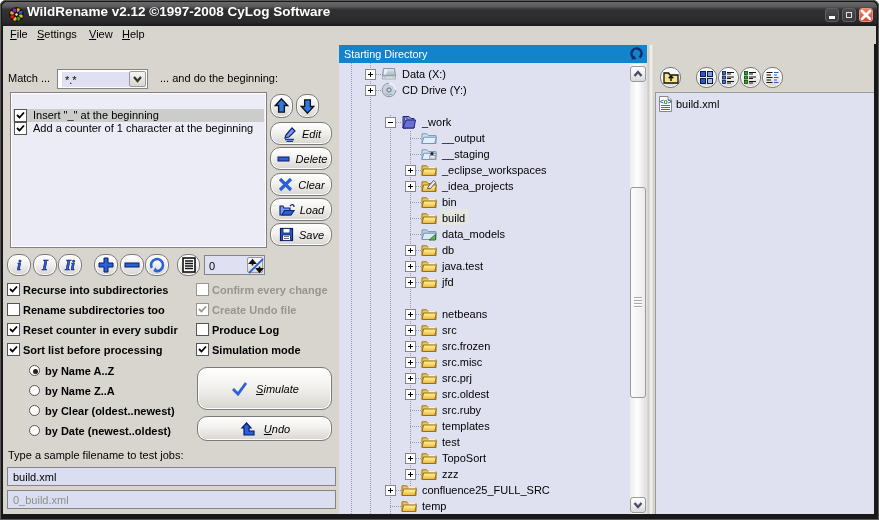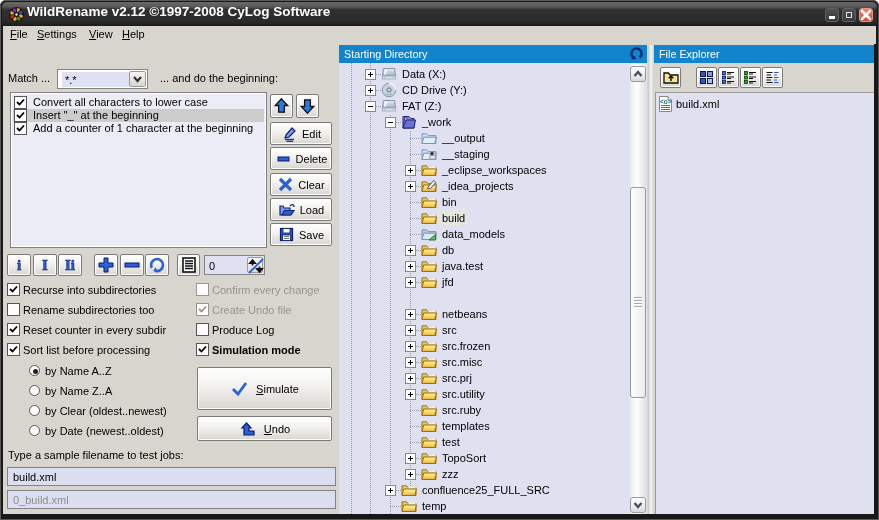--- a/index.html
+++ b/index.html
@@ -36,23 +36,23 @@
 #hdr-right { left:654px; width:220px; background:#1283cd; padding-left:5px; }
 
 
 #leftpanel { position:absolute; left:0px; top:63px; width:337px; height:451px; font-size:11px; }
 
 #midpanel { position:absolute; left:339px; top:63px; width:308px; height:451px; background:#e0e1f0; }
 
 #rightpanel { position:absolute; left:654px; top:63px; width:220px; height:451px; background:#d8d5ce; }
 
 
-.btn3d { position:absolute; border:1px solid #7b7b7b; border-radius:2px;
+.btn3d { position:absolute; border:1px solid #7b7b7b; border-radius:10px;
   background:linear-gradient(#ffffff, #f2f1ee 45%, #dddbd6 90%, #d4d2cc);
-  box-shadow: inset 0 0 0 1px #fdfdfd; }
+  box-shadow: inset 0 0 0 1px #fdfdfd; font-style: italic; }
 
 
 .combo { border:1px solid #848484; background:#fff; }
 .combo > div:first-child { background:#dfe1f2; position:absolute; left:1px; top:1px; right:18px; bottom:1px; padding:2px 0 0 3px; }
 .cbtn { background:linear-gradient(#f6f5f2,#d8d6d0); border:1px solid #9a9a9a; border-radius:2px; }
 
 
 .listbox { border:1px solid #808080; background:#ebecf6; box-shadow: inset 0 0 0 1px #fff; }
 .litem { position:absolute; left:2px; right:2px; height:13px; line-height:13px; white-space:nowrap; }
 .litem.sel { background:#ccccca; }
@@ -64,21 +64,21 @@
 .actb svg { flex:0 0 auto; }
 .btn3d { display:flex; align-items:center; justify-content:center; }
 .smb { top:191px; width:24px; height:22px; }
 .ser { font-family:"Liberation Serif", serif; font-weight:bold; color:#2a60d8; font-size:15px; -webkit-text-stroke:0.6px #0a1a6a; }
 .spinfield { border:1px solid #848484; background:#dfe1f2; }
 .spinbtn { right:1px; top:1px; width:16px; height:16px; background:linear-gradient(#fdfdfd,#dcdad4); border:1px solid #9a9a9a; border-radius:2px; }
 
 .ckrow { position:absolute; left:7px; height:14px; }
 .ck { position:absolute; left:0; top:0; width:13px; height:13px; background:#fff; border:1px solid #555; }
 .ck svg { position:absolute; left:0; top:0; }
-.cktxt { position:absolute; left:16px; top:0px; white-space:nowrap; font-size:11px; }
+.cktxt { position:absolute; left:16px; top:0px; white-space:nowrap; font-size:11px;font-weight:bold; }
 .ckrow .cktxt { line-height:14px; }
 .dis .cktxt { color:#96968e; }
 .dis .ck { border-color:#96968e; }
 .radio { position:absolute; left:0; top:1px; width:11px; height:11px; background:#fff; border:1px solid #555; border-radius:50%; }
 .rdot { position:absolute; left:3px; top:3px; width:5px; height:5px; background:#222; border-radius:50%; }
 
 .bigb { left:197px; width:135px; gap:7px; font-size:11px; }
 .sampin { left:7px; width:329px; height:19px; border:1px solid #848484; background:#dbdef0; font-size:11px; padding:3px 0 0 5px; }
 
 input, div { font-family:"Liberation Sans", sans-serif; }
@@ -216,44 +216,35 @@
     <div class="menuitem" style="left:86px"><u>V</u>iew</div>
     <div class="menuitem" style="left:119px"><u>H</u>elp</div>
   </div>
   <div id="workarea"></div>
   <div class="abs" style="left:648px;top:45px;width:6px;height:469px;background:linear-gradient(to right,#c8c5be,#f6f5f2 50%,#cfccc5)"></div>
   <div class="hdr" id="hdr-mid">Starting Directory
     <svg class="abs" style="left:290px;top:1px" width="15" height="15" viewBox="0 0 15 15">
       <circle cx="7.5" cy="7.5" r="5" fill="none" stroke="#0c2c6e" stroke-width="2.5" stroke-dasharray="25.5 6" transform="rotate(115 7.5 7.5)"></circle>
       <path d="M2.2 13.4 L7.6 13 L4.8 9.4 Z" fill="#0c2c6e"></path>
     </svg></div>
-  <div class="hdr" id="hdr-right">File Explorer</div>
 
   <div id="leftpanel">
 
     <div class="abs" style="left:8px;top:9px">Match ...</div>
     <div class="abs combo" style="left:57px;top:6px;width:91px;height:20px">
       <div class="abs" style="left:4px;top:2px;font-size:11px">*.*</div>
       <div class="abs cbtn" style="right:1px;top:1px;width:17px;height:16px">
         <svg width="15" height="14" viewBox="0 0 15 14">
             <path d="M4 5 L7.5 9 L11 5" fill="none" stroke="#333" stroke-width="2.2"></path>
           </svg>
       </div>
     </div>
     <div class="abs" style="left:160px;top:9px">... and do the beginning:</div>
 
     <div class="abs listbox" style="left:10px;top:29px;width:257px;height:156px">
-      <div class="litem" style="top:3px">
-          <span class="cbx">
-            <svg width="11" height="11" viewBox="0 0 11 11">
-              <path d="M2 5 L4.5 7.5 L9 2.5" fill="none" stroke="#000" stroke-width="1.8"></path>
-            </svg>
-          </span>
-          <span class="litxt">Convert all characters to lower case</span>
-        </div>
       <div class="litem sel" style="top:16px">
           <span class="cbx">
             <svg width="11" height="11" viewBox="0 0 11 11">
               <path d="M2 5 L4.5 7.5 L9 2.5" fill="none" stroke="#000" stroke-width="1.8"></path>
             </svg>
           </span>
           <span class="litxt">Insert "_" at the beginning</span>
         </div>
       <div class="litem" style="top:29px">
           <span class="cbx">
@@ -466,30 +457,20 @@
         <span class="hdot" style="left:37px;width:5px"></span>
         <span class="pm" style="left:26px">
           <span class="pmh"></span>
           <span class="pmv"></span>
         </span>
         <svg class="ticon" style="left:42px" width="16" height="16">
           <use href="#cd"></use>
         </svg>
         <span class="tlabel" style="left:63px">CD Drive (Y:)</span>
       </div>
-      <div class="trow" style="top:35px">
-        <span class="hdot" style="left:37px;width:5px"></span>
-        <span class="pm" style="left:26px">
-          <span class="pmh"></span>
-        </span>
-        <svg class="ticon" style="left:42px" width="16" height="16">
-          <use href="#drive"></use>
-        </svg>
-        <span class="tlabel" style="left:63px">FAT (Z:)</span>
-      </div>
       <div class="trow" style="top:51px">
         <span class="hdot" style="left:57px;width:5px"></span>
         <span class="pm" style="left:46px">
           <span class="pmh"></span>
         </span>
         <svg class="ticon" style="left:62px" width="16" height="16">
           <use href="#fopen"></use>
         </svg>
         <span class="tlabel" style="left:83px">_work</span>
       </div>
@@ -641,21 +622,21 @@
       </div>
       <div class="trow" style="top:323px">
         <span class="hdot" style="left:77px;width:5px"></span>
         <span class="pm" style="left:66px">
           <span class="pmh"></span>
           <span class="pmv"></span>
         </span>
         <svg class="ticon" style="left:82px" width="16" height="16">
           <use href="#fyel"></use>
         </svg>
-        <span class="tlabel" style="left:103px">src.utility</span>
+        <span class="tlabel" style="left:103px">src.oldest</span>
       </div>
       <div class="trow" style="top:339px">
         <span class="hdot" style="left:71px;width:11px"></span>
         <svg class="ticon" style="left:82px" width="16" height="16">
           <use href="#fyel"></use>
         </svg>
         <span class="tlabel" style="left:103px">src.ruby</span>
       </div>
       <div class="trow" style="top:355px">
         <span class="hdot" style="left:71px;width:11px"></span>

